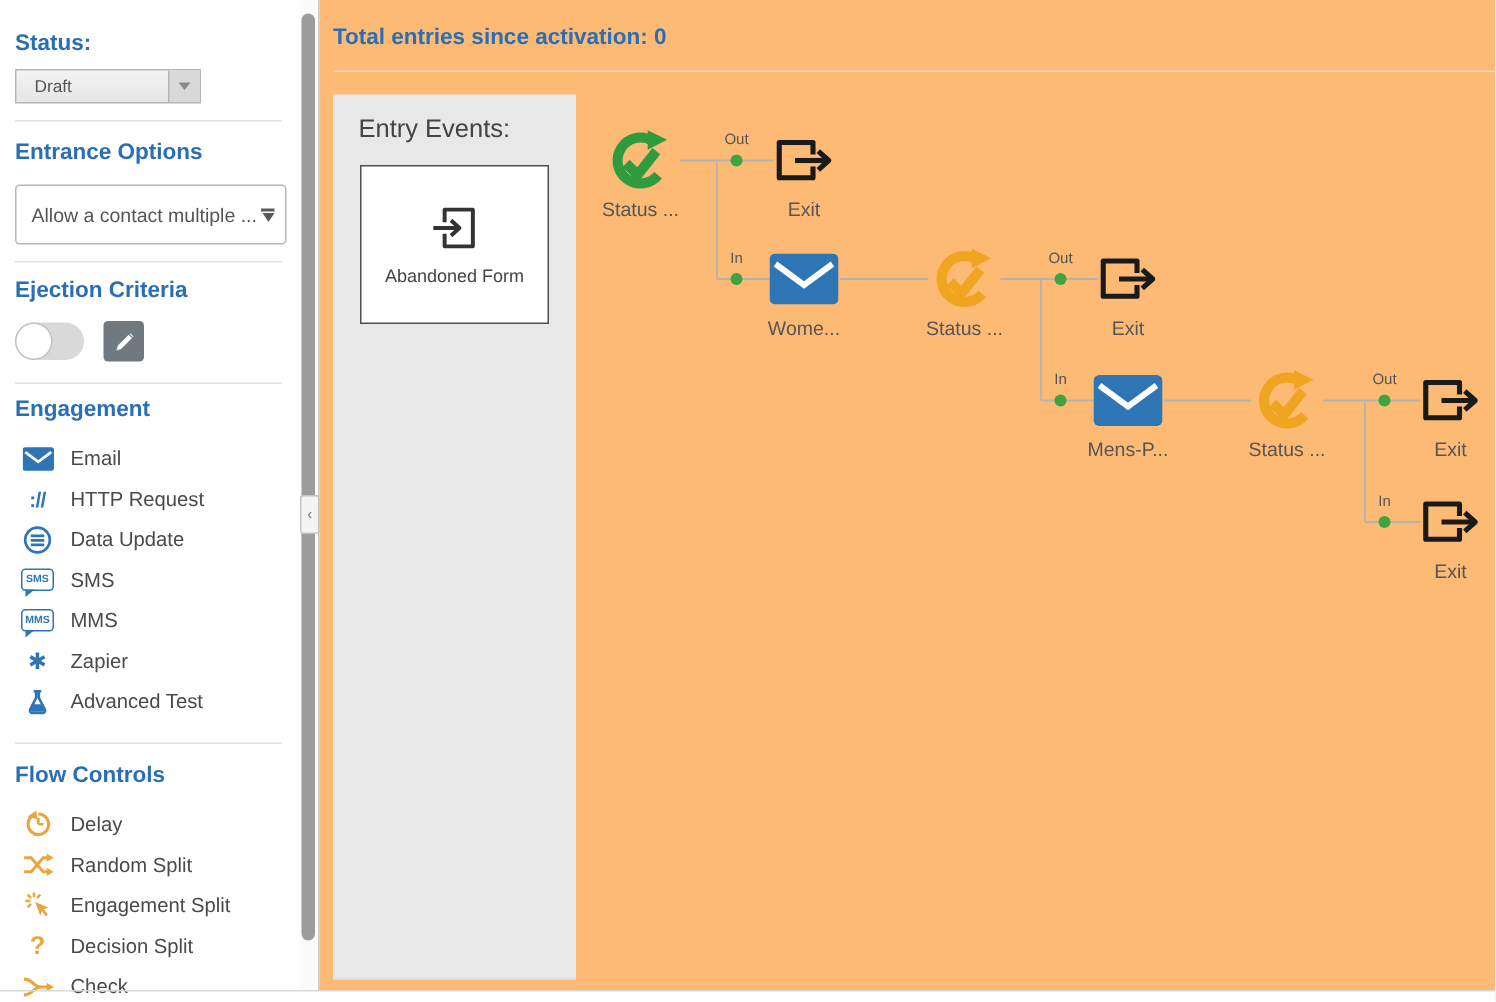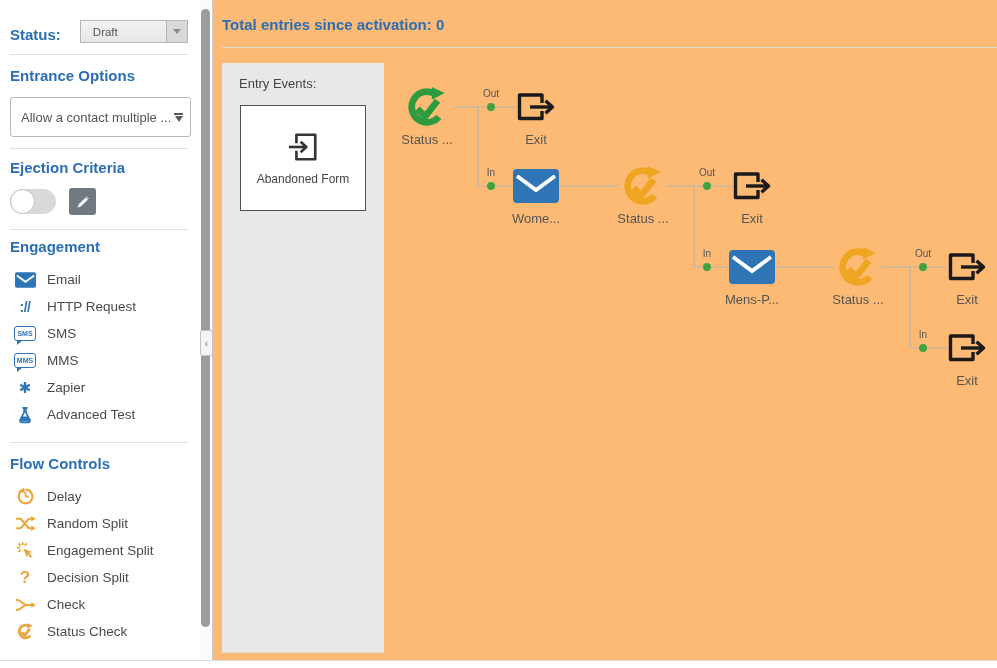--- a/index.html
+++ b/index.html
@@ -7,21 +7,21 @@
   body { font-family:"Liberation Sans","DejaVu Sans",sans-serif; }
   .app { position:relative; width:997px; height:668px; background:#fff; overflow:hidden; }
 
   
   .sidebar { position:absolute; left:0; top:0; width:213px; height:660px;
              border-right:1px solid #cbcbcb; background:#fff; }
   .side-content { padding:0 24px 0 10px; }
   .heading { font-size:15px; font-weight:bold; color:#2a6fb5; }
   .side-hr { border:none; border-top:1px solid #e1e1e1; margin:11px 0 0 0; }
 
-  .status-row { display:flex; align-items:flex-end; padding-top:20px; gap:19px; }
+  .status-row { display:flex; align-items:flex-start; padding-top:20px; gap:9px;flex-direction:column; }
   .select-draft { position:relative; width:124px; height:23px; border:1px solid #b5b5b5;
                   background:linear-gradient(#f3f3f3,#e6e6e6); display:flex; align-items:center;
                   cursor:default; }
   .select-draft .val { font-size:11.5px; color:#555; padding-left:12px; flex:1; }
   .select-draft .btn { width:21px; height:100%; background:#d9d9d9; border-left:1px solid #b5b5b5;
                        display:flex; align-items:center; justify-content:center; }
   .tri-down { width:0; height:0; border-left:4px solid transparent; border-right:4px solid transparent;
               border-top:5px solid #8a8a8a; }
 
   .select-wide { margin-top:13px; width:181px; height:40px; border:1px solid #b7b7b7; border-radius:3px;
@@ -64,21 +64,21 @@
                      border:1px solid #c3c3c3; border-radius:2px; display:flex; align-items:center;
                      justify-content:center; font-size:10px; color:#777; cursor:pointer; z-index:5; }
 
   
   .main { position:absolute; left:213px; top:0; width:784px; height:660px; background:#fdba74; overflow:hidden; }
   .main-header { position:absolute; left:9px; top:16px; font-size:15px; font-weight:bold; color:#2a6fb5; }
   .main-divider { position:absolute; left:9px; right:0; top:47px; height:1px; background:#dcdcdc; }
 
   .entry-panel { position:absolute; left:9px; top:63px; width:162px; height:590px; background:#e8e8e8;
                  border-bottom:1px solid #dedede; }
-  .entry-title { font-size:13px; color:#444; padding:13px 0 0 17px; }
+  .entry-title { font-size:17px; color:#444; padding:13px 0 0 17px; }
   .entry-box { margin:14px 0 0 18px; width:126px; height:106px; background:#fff; border:1px solid #4f4f4f;
                display:flex; flex-direction:column; align-items:center; justify-content:center; gap:9px; cursor:pointer; }
   .entry-box .elabel { font-size:12px; color:#444; }
 
   .canvas { position:absolute; left:0; top:0; width:784px; height:660px; }
   .wires { position:absolute; left:0; top:0; }
   .node { position:absolute; width:80px; text-align:center; cursor:pointer; }
   .nicon { height:46px; display:flex; align-items:center; justify-content:center; }
   .nlabel { font-size:13px; color:#555; margin-top:2px; white-space:nowrap; }
   .port-label { position:absolute; width:30px; text-align:center; font-size:10px; color:#555; }
@@ -193,20 +193,28 @@
           <span class="picon">
             <svg width="21" height="16" class="glyph-blue" style="color:#2e75b6">
                 <use href="#icon-envelope" width="21" height="16"></use>
               </svg>
           </span>
           <span class="plabel">Email</span>
         </li>
         <li>
           <span class="picon glyph-blue glyph-http">://</span>
           <span class="plabel">HTTP Request</span>
+        </li>
+        <li>
+          <span class="picon">
+            <svg width="20" height="20" style="color:#2e75b6">
+                <use href="#icon-db"></use>
+              </svg>
+          </span>
+          <span class="plabel">Data Update</span>
         </li>
         <li>
           <span class="picon">
             <span class="bubble">
                 <span>SMS</span>
               </span>
           </span>
           <span class="plabel">SMS</span>
         </li>
         <li>

